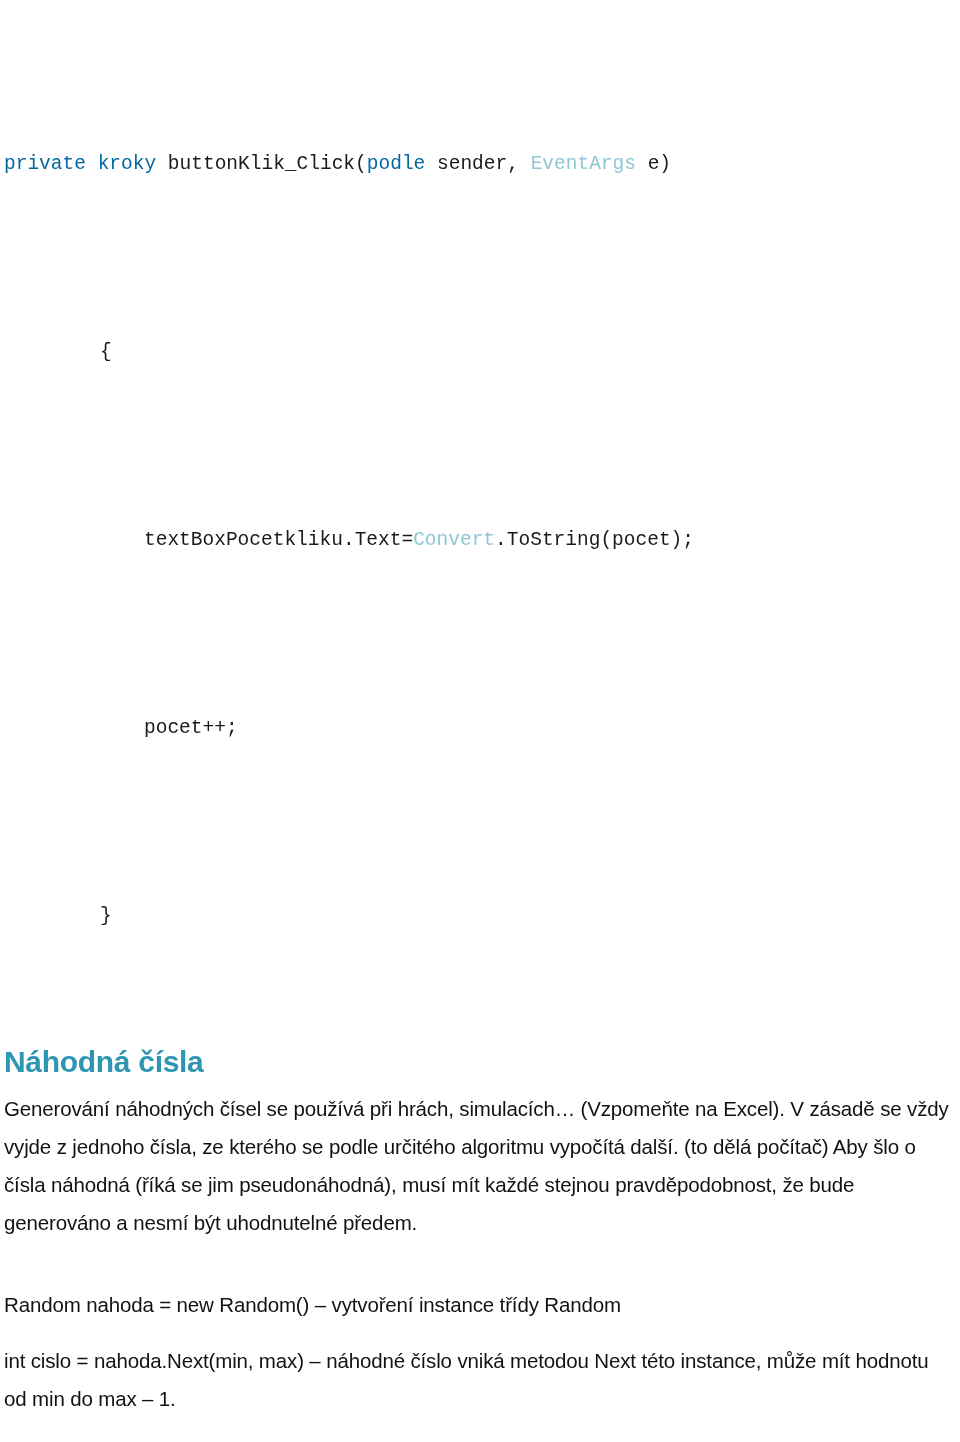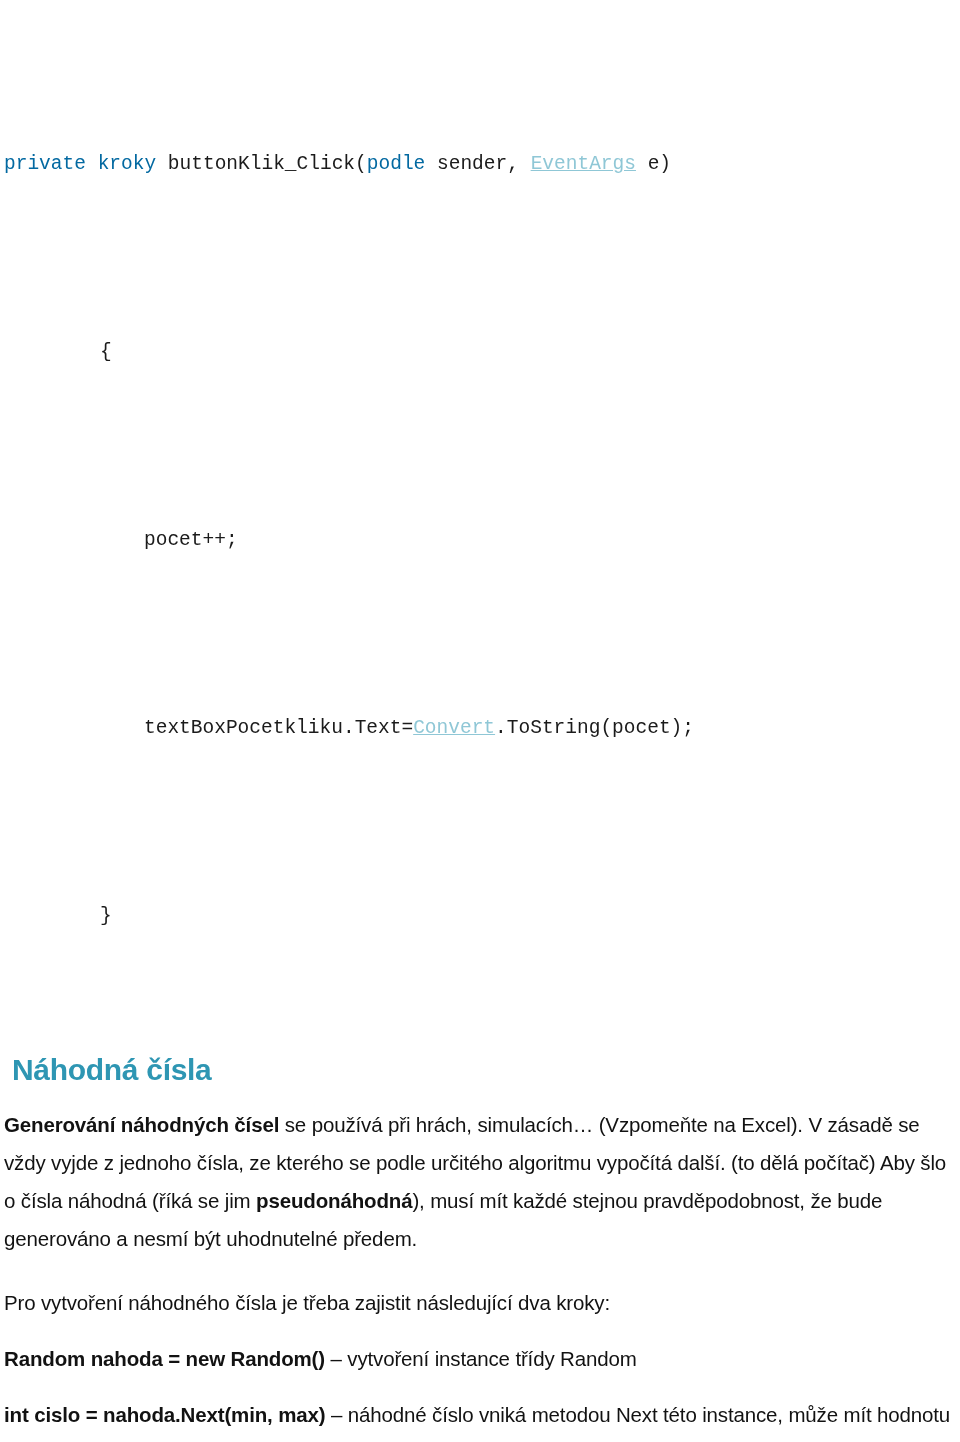--- a/index.html
+++ b/index.html
@@ -30,77 +30,76 @@
     line-height: 47px;
     color: #1b1b1b;
     white-space: pre;
     letter-spacing: 0px;
   }
   .code-line {
     white-space: pre;
     min-height: 47px;
   }
   .kw       { color: #0369a1; }
-  .type     { color: #8fc7d6; text-decoration: underline; }
+  .type     { color: #8fc7d6; }
 
   
   .h1 {
     font-family: "Liberation Sans", sans-serif;
     font-size: 30px;
     font-weight: bold;
     color: #2e96b3;
     line-height: 36px;
-    margin: 8px;
+    margin: 0;
     letter-spacing: -0.3px;
   }
   p.body, div.body {
     font-size: 20.5px;
     line-height: 38px;
     margin: 0;
     color: #121212;
     letter-spacing: -0.15px;
     text-align: left;
   }
-  .b { font-weight: bold; }
+  .b { font-weight: normal; }
   .sp-10 { height: 10px; }
   .sp-18 { height: 18px; }
   .sp-26 { height: 26px; }
 
   .indent-1 { padding-left: 96px; }
   .indent-2 { padding-left: 140px; }
 </style>
 </head>
 <body>
 
 <div class="page">
 
   <div class="code-block">
 
     <div class="code-line"><span class="kw">private</span><span> </span><span class="kw">kroky</span><span> </span><span>buttonKlik_Click(</span><span class="kw">podle</span><span> sender, </span><span class="type">EventArgs</span><span> e)</span></div>
 
     <div class="code-line indent-1">{</div>
 
+    <div class="code-line indent-2"><span>textBoxPocetkliku.Text=</span><span class="type">Convert</span><span>.ToString(pocet);</span></div>
+
     <div class="code-line indent-2">pocet++;</div>
-
-    <div class="code-line indent-2"><span>textBoxPocetkliku.Text=</span><span class="type">Convert</span><span>.ToString(pocet);</span></div>
 
     <div class="code-line indent-1">}</div>
   </div>
 
   <div class="sp-10"></div>
 
   <h1 class="h1">Náhodná čísla</h1>
 
   <div class="sp-10"></div>
 
   <p class="body"><span class="b">Generování náhodných čísel</span><span>  se používá při hrách, simulacích… (Vzpomeňte na Excel). V zásadě se vždy vyjde z jednoho čísla, ze kterého se podle určitého algoritmu vypočítá další. (to dělá počítač) Aby šlo o čísla náhodná (říká se jim </span><span class="b">pseudonáhodná</span><span>), musí mít každé stejnou pravděpodobnost, že bude generováno a nesmí být uhodnutelné předem.</span></p>
 
   <div class="sp-26"></div>
 
-  <p class="body">Pro vytvoření náhodného čísla je třeba zajistit následující dva kroky:</p>
 
   <div class="sp-18"></div>
 
   <p class="body"><span class="b">Random nahoda = new Random()</span><span> – vytvoření instance třídy Random</span></p>
 
   <div class="sp-18"></div>
 
   <p class="body"><span class="b">int cislo = nahoda.Next(min, max)</span><span> – náhodné číslo vniká metodou Next této instance, může mít hodnotu od min do max – 1.</span></p>
 
 </div>

